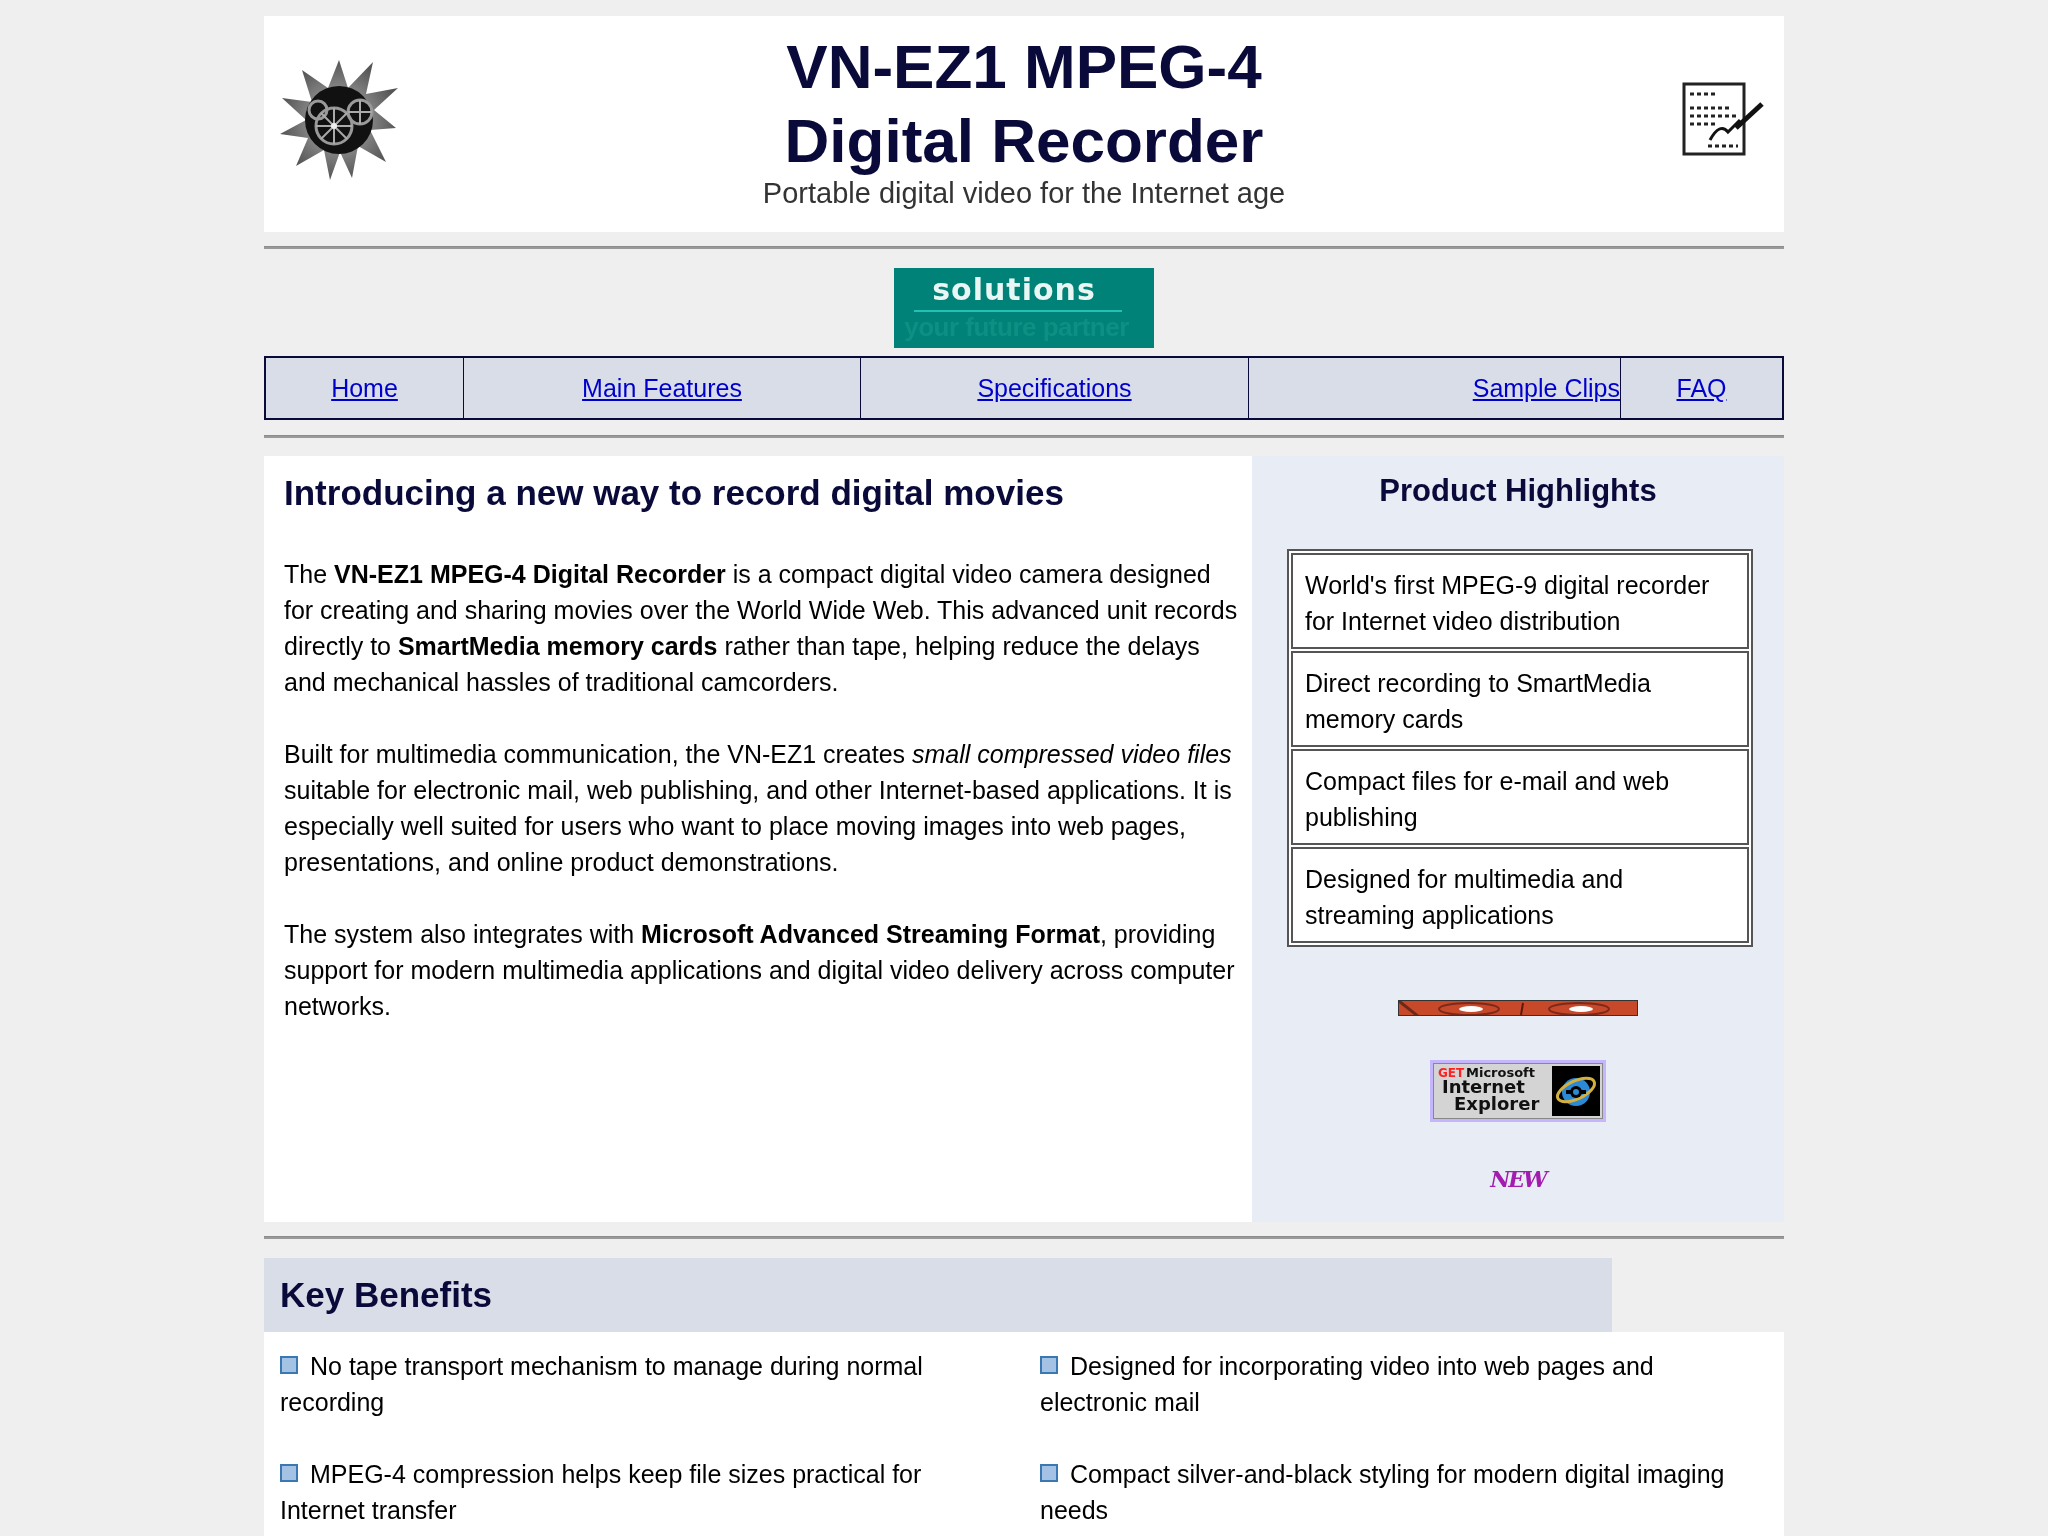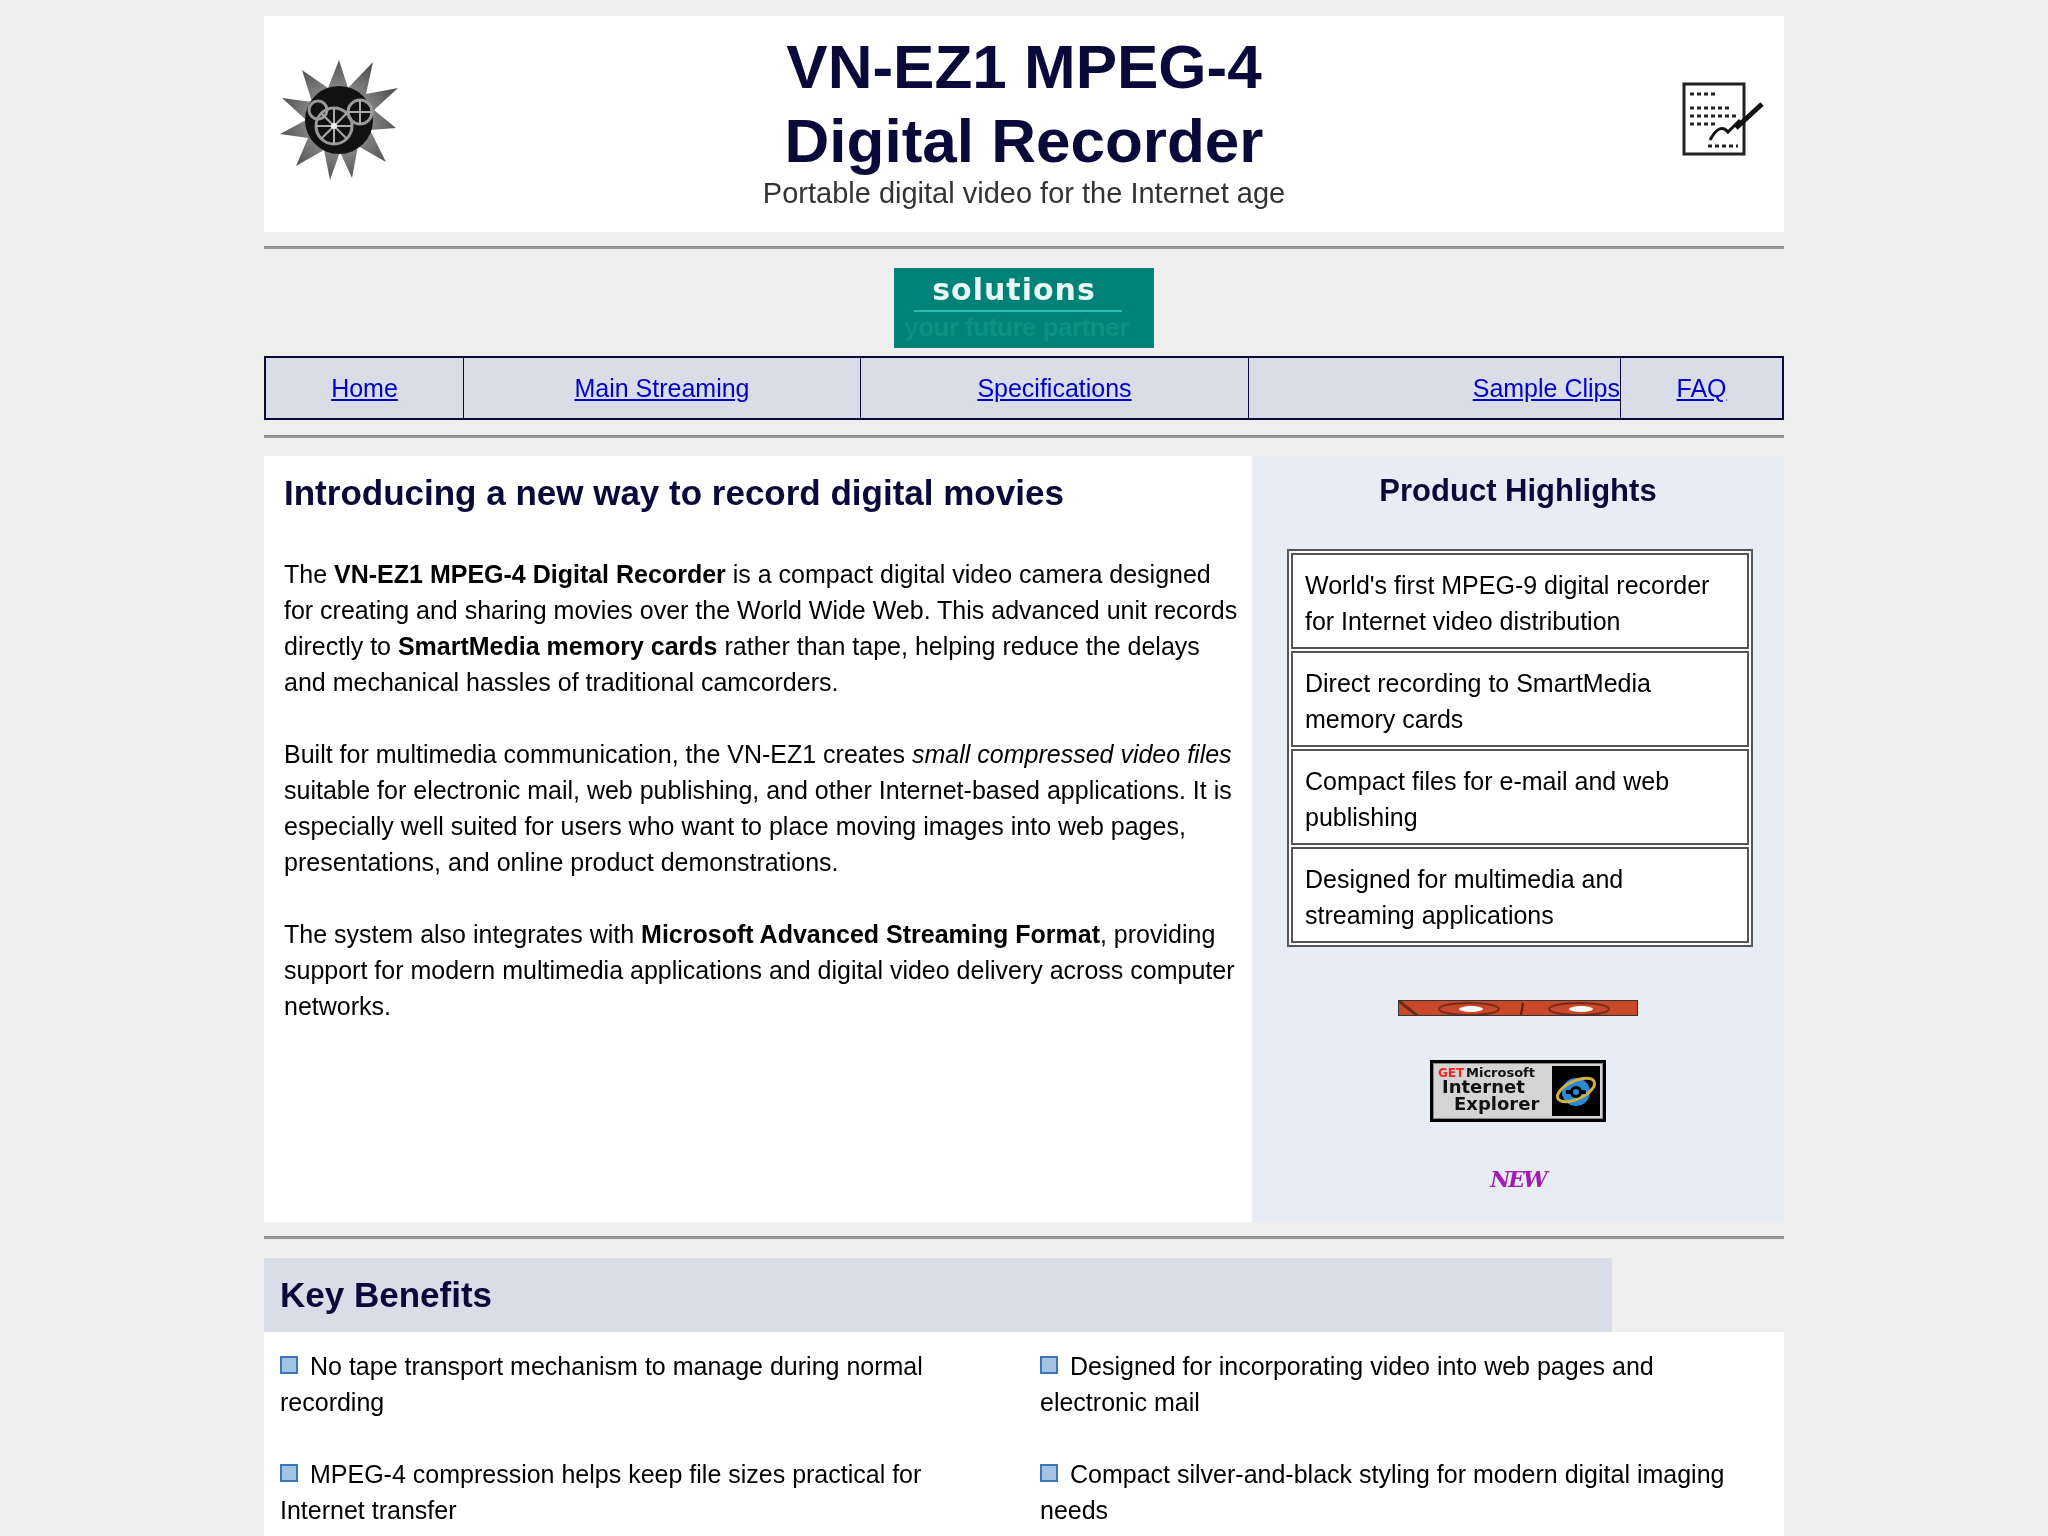--- a/index.html
+++ b/index.html
@@ -86,21 +86,21 @@
     box-sizing: border-box; border: 2px solid #555; margin: 2px; padding: 12px 12px 8px 12px;
     font-size: 25px; line-height: 36px; height: 96px; background: #fff;
   }
   .hl-row + .hl-row { margin-top: 0; }
   .ad-face {
     position: absolute; left: 408px; top: 1000px; width: 240px; height: 16px;
     background: #c8482a; border: 1px solid #333; box-sizing: border-box; overflow: hidden;
   }
   .ie-badge {
     position: absolute; left: 442px; top: 1060px; width: 176px; height: 62px;
-    background: #000000; box-sizing: border-box; padding: 3px;
+    background: #c4b5fd; box-sizing: border-box; padding: 3px;
   }
   .ie-inner { position: relative; width: 100%; height: 100%; background: #d4d4d4; border: 1px solid #888; box-sizing: border-box; }
   .ie-get { position: absolute; left: 4px; top: 2px; font-size: 12px; font-weight: bold; color: #ff2020; font-family: "DejaVu Sans", sans-serif; }
   .ie-ms { position: absolute; left: 32px; top: 1px; font-size: 13px; font-weight: bold; color: #111; font-family: "DejaVu Sans", sans-serif; }
   .ie-int { position: absolute; left: 8px; top: 14px; font-size: 18px; font-weight: bold; color: #111; font-family: "DejaVu Sans", sans-serif; line-height: 18px; }
   .ie-exp { position: absolute; left: 20px; top: 31px; font-size: 18px; font-weight: bold; color: #111; font-family: "DejaVu Sans", sans-serif; line-height: 18px; }
   .ie-logo { position: absolute; right: 2px; top: 2px; width: 48px; height: 50px; background: #000; }
   .new-badge {
     position: absolute; left: 489px; top: 1167px; width: 60px; height: 24px; text-align: center;
     font-family: "DejaVu Serif", serif; font-weight: bold; font-style: italic; font-size: 22px;
@@ -183,21 +183,21 @@
     <div class="b1">solutions</div>
     <div class="bline"></div>
     <div class="b2">your future partner</div>
   </div>
 
   <div class="nav">
     <div class="nav-cell" style="width:198px;">
       <a>Home</a>
     </div>
     <div class="nav-cell" style="width:397px;">
-      <a>Main Streaming</a>
+      <a>Main Features</a>
     </div>
     <div class="nav-cell" style="width:388px;">
       <a>Specifications</a>
     </div>
     <div class="nav-cell" style="width:372px;justify-content:flex-end;">
       <a>Sample Clips</a>
     </div>
     <div class="nav-cell" style="flex:1;">
       <a>FAQ</a>
     </div>

